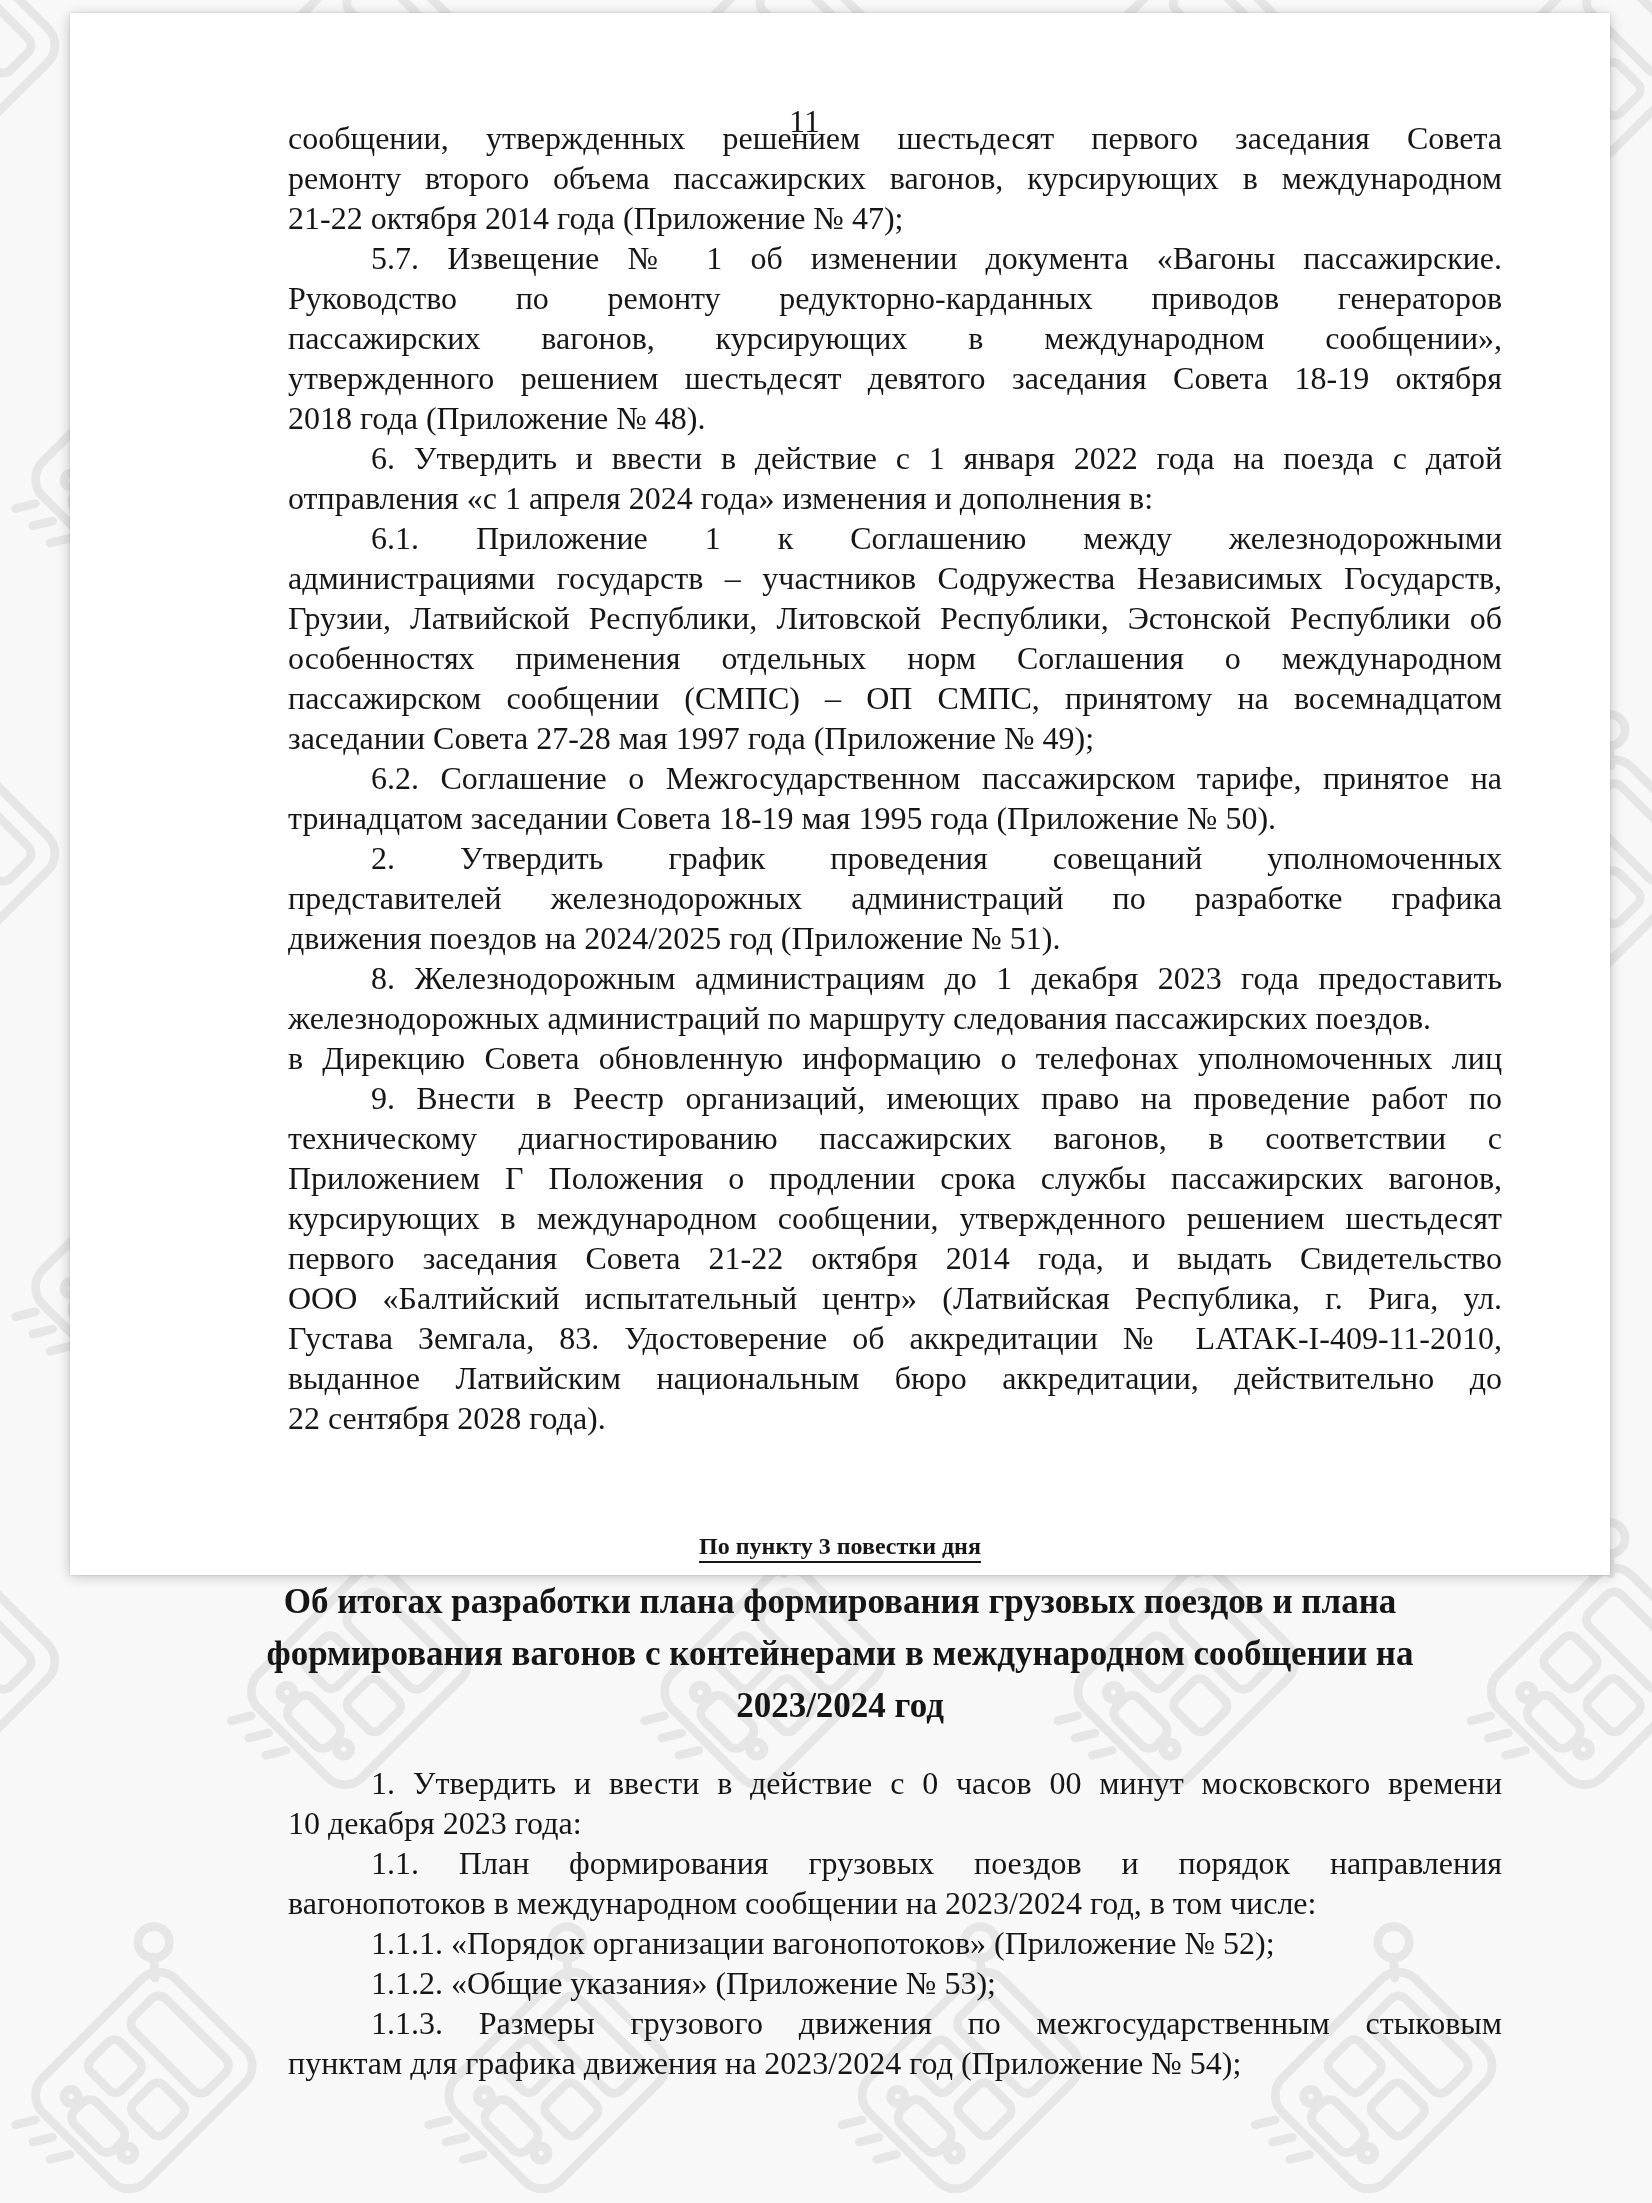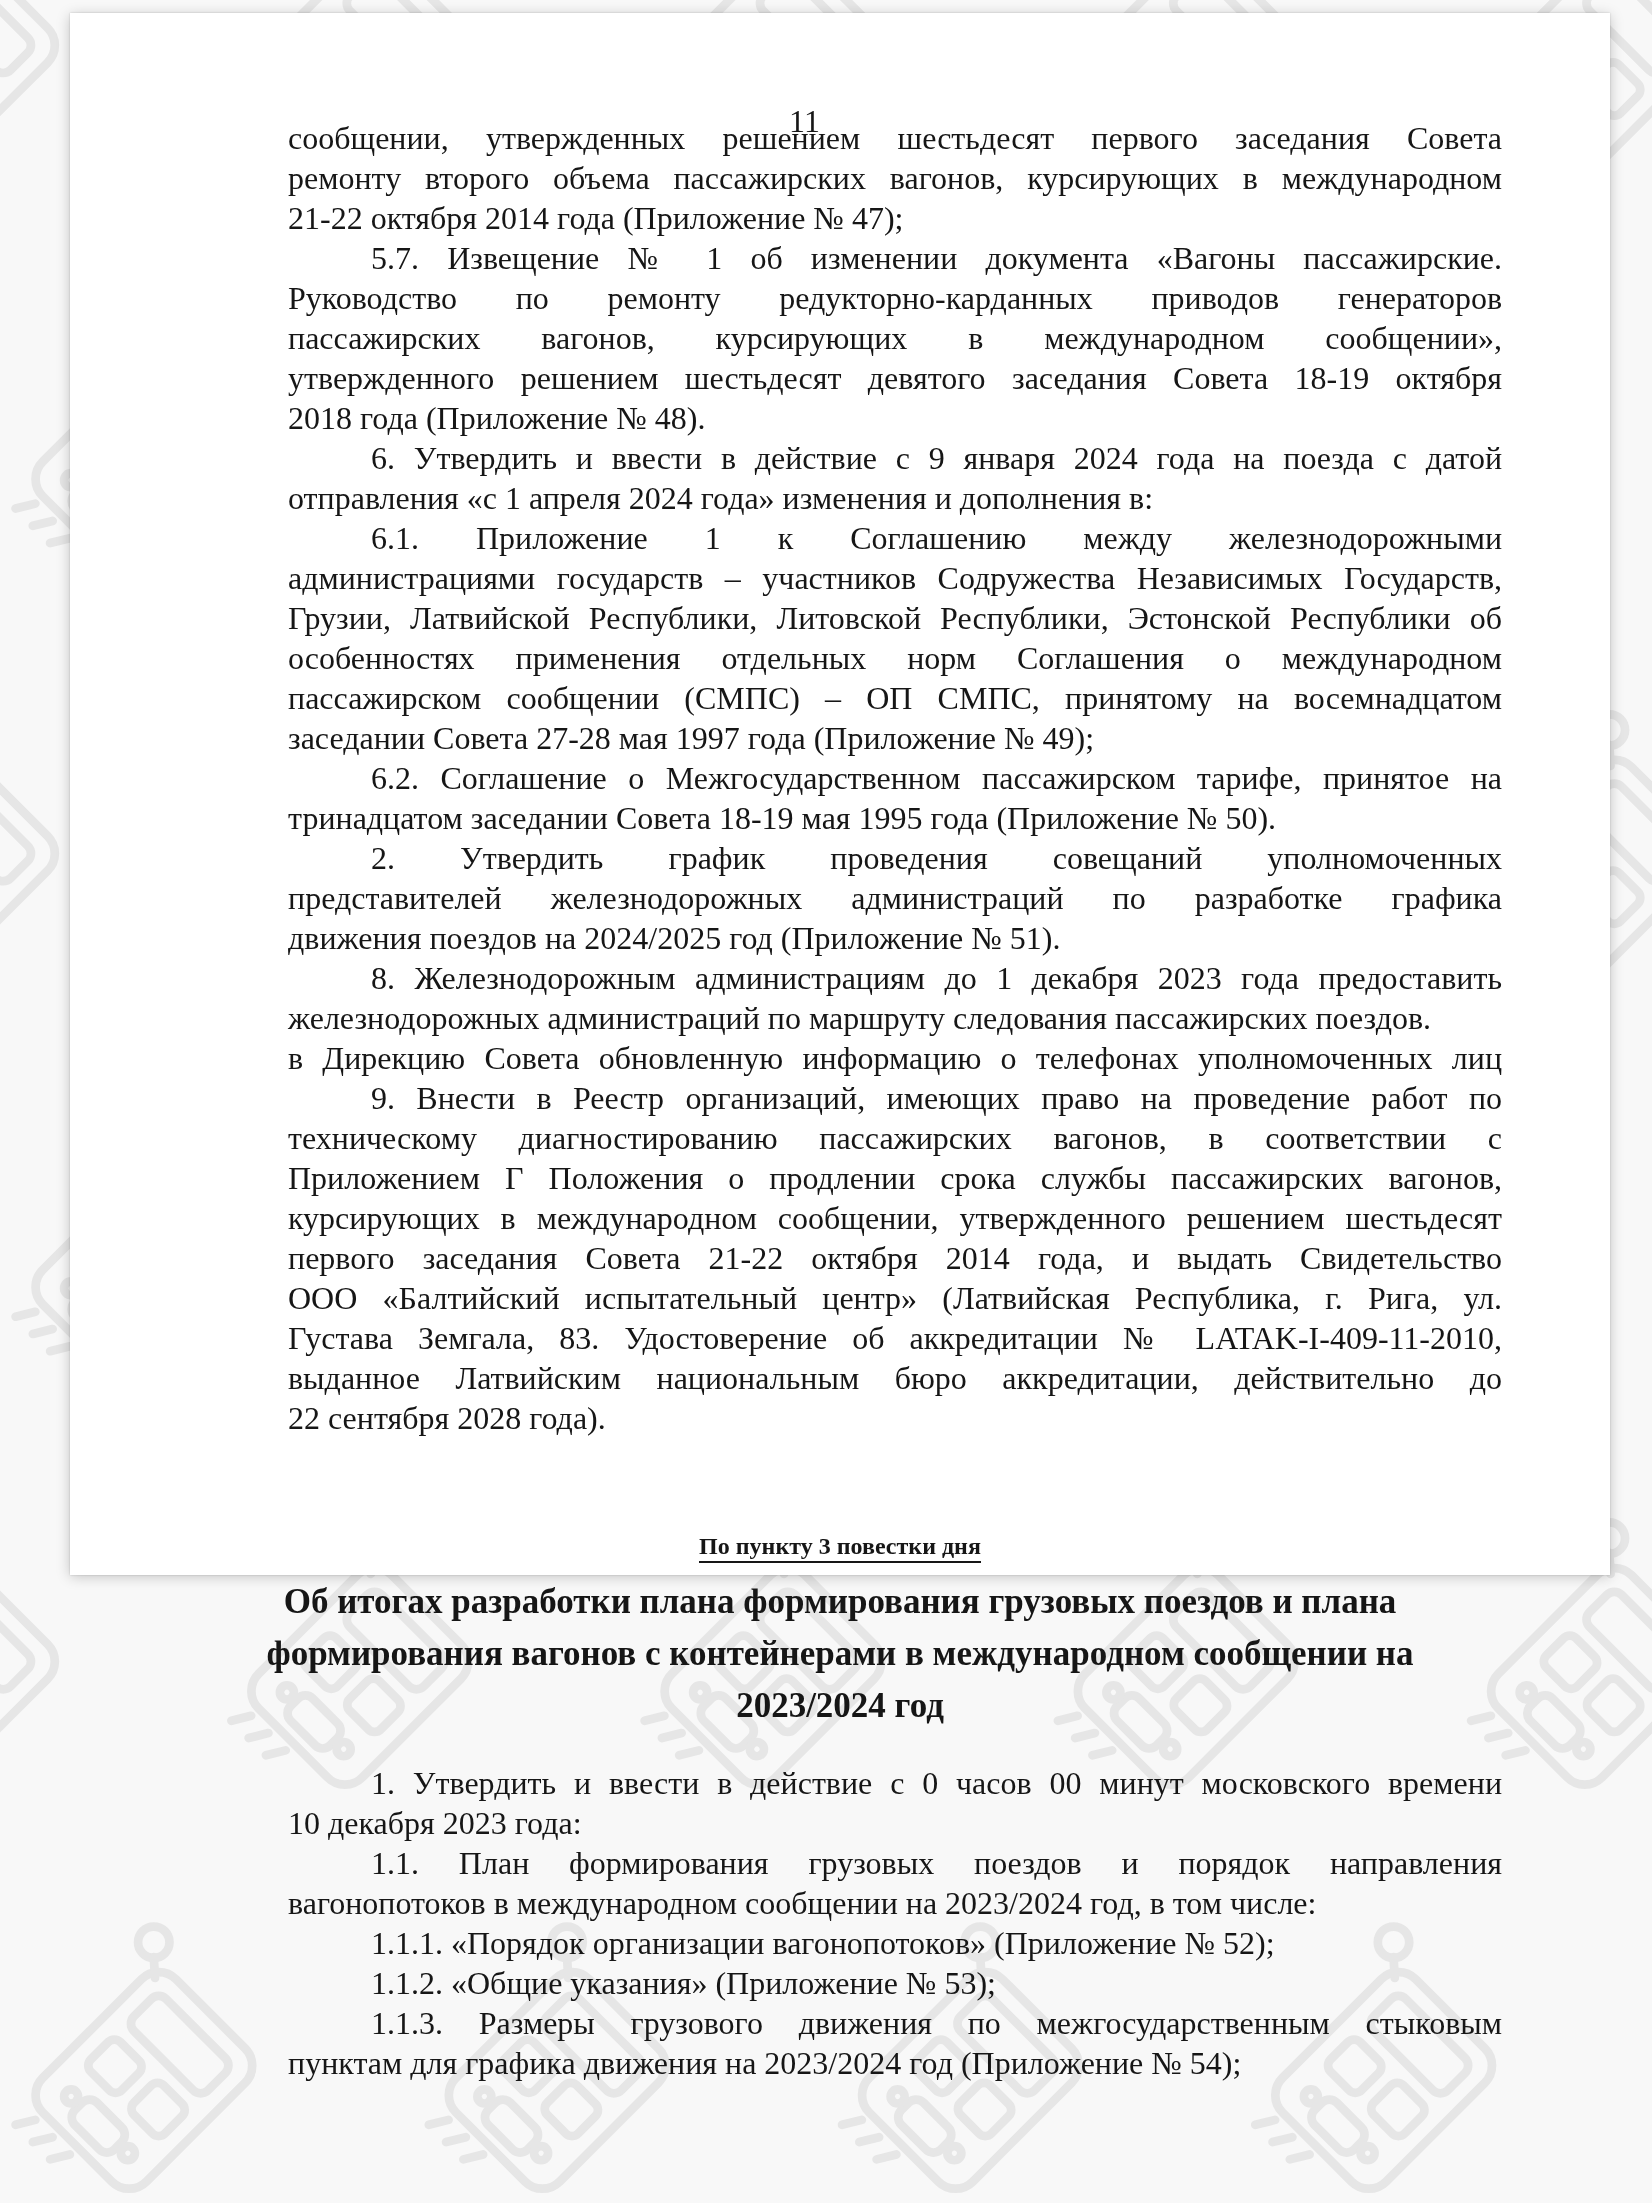--- a/index.html
+++ b/index.html
@@ -107,21 +107,21 @@
           <div class="ln last">21-22 октября 2014 года (Приложение № 47);</div>
         </div>
         <div>
           <div class="ln first">5.7. Извещение № 1 об изменении документа «Вагоны пассажирские.</div>
           <div class="ln">Руководство по ремонту редукторно-карданных приводов генераторов</div>
           <div class="ln">пассажирских вагонов, курсирующих в международном сообщении»,</div>
           <div class="ln">утвержденного решением шестьдесят девятого заседания Совета 18-19 октября</div>
           <div class="ln last">2018 года (Приложение № 48).</div>
         </div>
         <div>
-          <div class="ln first">6. Утвердить и ввести в действие с 9 января 2024 года на поезда с датой</div>
+          <div class="ln first">6. Утвердить и ввести в действие с 1 января 2022 года на поезда с датой</div>
           <div class="ln last">отправления «с 1 апреля 2024 года» изменения и дополнения в:</div>
         </div>
         <div>
           <div class="ln first">6.1. Приложение 1 к Соглашению между железнодорожными</div>
           <div class="ln">администрациями государств – участников Содружества Независимых Государств,</div>
           <div class="ln">Грузии, Латвийской Республики, Литовской Республики, Эстонской Республики об</div>
           <div class="ln">особенностях применения отдельных норм Соглашения о международном</div>
           <div class="ln">пассажирском сообщении (СМПС) – ОП СМПС, принятому на восемнадцатом</div>
           <div class="ln last">заседании Совета 27-28 мая 1997 года (Приложение № 49);</div>
         </div>

